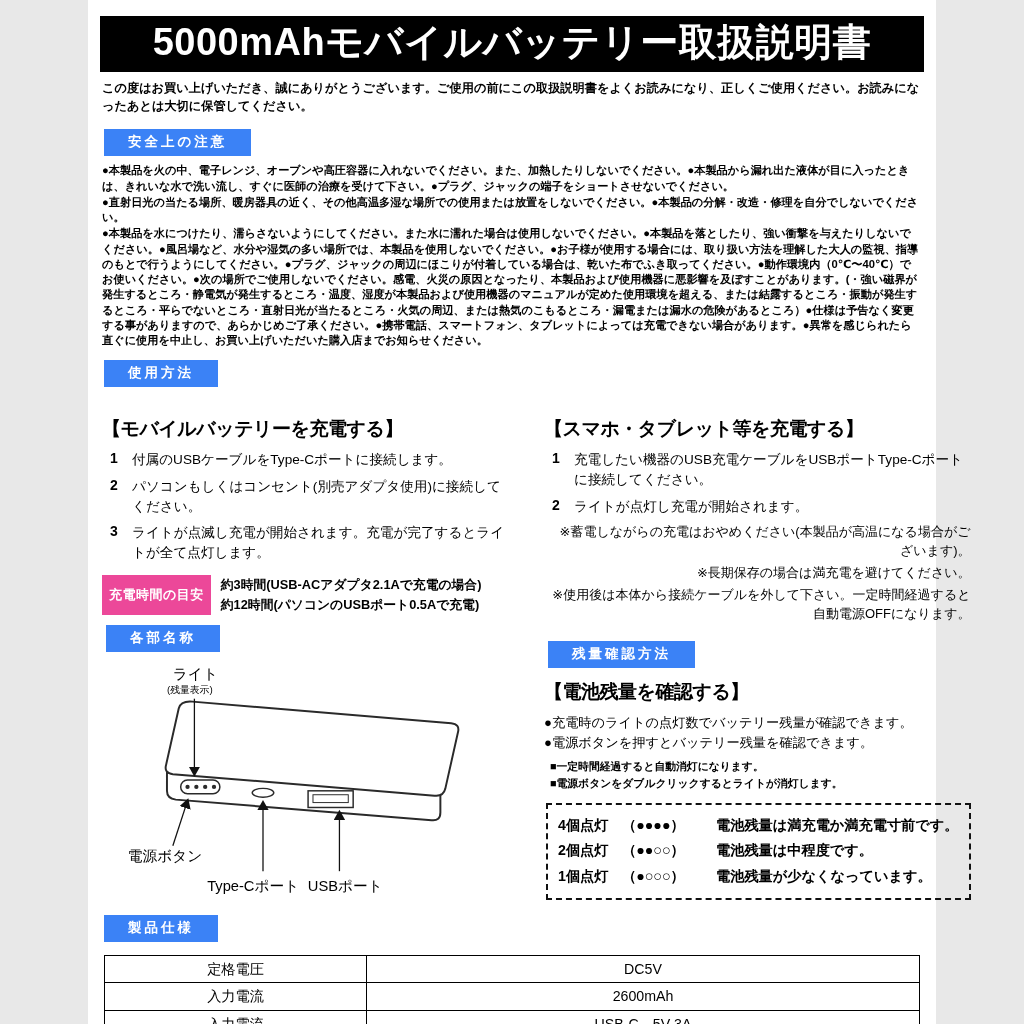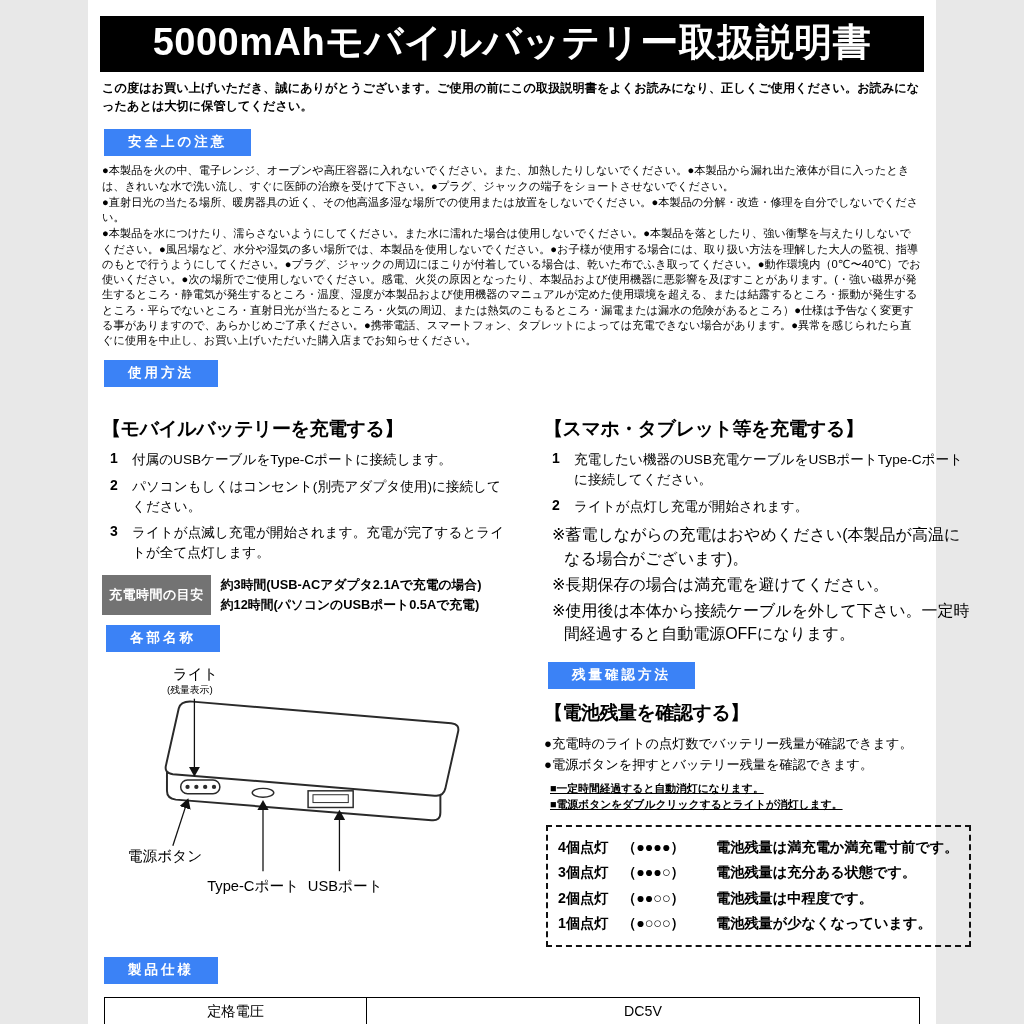--- a/index.html
+++ b/index.html
@@ -18,43 +18,43 @@
     background:#000; color:#fff; text-align:center;
     font-size:38px; font-weight:bold; line-height:1.18;
     padding:4px 0 7px 0; letter-spacing:0.5px;
   }
   .intro { font-size:12.2px; line-height:1.5; margin:7px 2px 8px 2px;font-weight:bold; }
   .badge {
     display:inline-block; background:#3b82f6; color:#fff;
     font-size:13.5px; font-weight:bold; letter-spacing:3px;
     padding:4px 24px 5px 24px; margin:6px 0 7px 4px;
   }
-  .safety-text { font-size:11.2px; line-height:1.36; margin:0 2px 6px 2px; }
+  .safety-text { font-size:11.2px; line-height:1.36; margin:0 2px 6px 2px;font-weight:bold; }
   .safety-text p { margin-bottom:1px; }
 
   .cols { display:flex; gap:36px; margin:18px 2px 0 2px; }
   .col-left  { flex:0 0 48%; }
   .col-right { flex:1; }
   .col-title { font-size:19px; font-weight:bold; margin:4px 0 8px 0; letter-spacing:-0.5px; }
 
   .step { display:flex; margin:2px 0 7px 8px; }
   .step-num { font-weight:bold; font-size:14px; width:22px; flex:none; }
   .step-text { font-size:13.6px; line-height:1.45; }
 
   .charge-time { display:flex; align-items:center; gap:10px; margin:12px 0 4px 0; }
   .ct-label {
-    background:#737373; color:#fff; font-size:13px; font-weight:bold;
+    background:#ec4899; color:#fff; font-size:13px; font-weight:bold;
     padding:11px 7px; flex:none; letter-spacing:0.5px;
   }
   .ct-text { font-size:12.8px; font-weight:bold; line-height:1.55; }
 
-  .note { font-size:16px; line-height:1.45; margin:3px 0 3px 8px; padding-left:12px; text-indent:-12px; }
+  .note { font-size:13px; line-height:1.45; margin:3px 0 3px 8px; padding-left:12px; text-indent:-12px;text-align:right; }
 
   .lvl-bullet { font-size:13.2px; font-weight:normal; line-height:1.55; }
-  .lvl-sub { font-size:10.8px; font-weight:bold; line-height:1.5; margin-left:6px;text-decoration:underline; }
+  .lvl-sub { font-size:10.8px; font-weight:bold; line-height:1.5; margin-left:6px; }
 
   .levels { border:2px dashed #111; padding:8px 10px; margin:12px 0 0 2px; }
   .level-row { display:flex; font-weight:bold; font-size:14.2px; line-height:1.8; white-space:nowrap; }
   .level-label { width:64px; flex:none; }
   .level-dots { width:94px; flex:none; }
 
   .diagram { margin:4px 0 0 14px; }
   .battery-svg text { font-size:15px; fill:#000; }
   .battery-svg text.small { font-size:10px; }
 
@@ -176,25 +176,20 @@
       <p class="lvl-sub" style="margin-top:5px;">■一定時間経過すると自動消灯になります。</p>
       <p class="lvl-sub">■電源ボタンをダブルクリックするとライトが消灯します。</p>
 
       <div class="levels">
         <div class="level-row">
           <span class="level-label">4個点灯</span>
           <span class="level-dots">（●●●●）</span>
           <span class="level-desc">電池残量は満充電か満充電寸前です。</span>
         </div>
         <div class="level-row">
-          <span class="level-label">3個点灯</span>
-          <span class="level-dots">（●●●○）</span>
-          <span class="level-desc">電池残量は充分ある状態です。</span>
-        </div>
-        <div class="level-row">
           <span class="level-label">2個点灯</span>
           <span class="level-dots">（●●○○）</span>
           <span class="level-desc">電池残量は中程度です。</span>
         </div>
         <div class="level-row">
           <span class="level-label">1個点灯</span>
           <span class="level-dots">（●○○○）</span>
           <span class="level-desc">電池残量が少なくなっています。</span>
         </div>
       </div>

